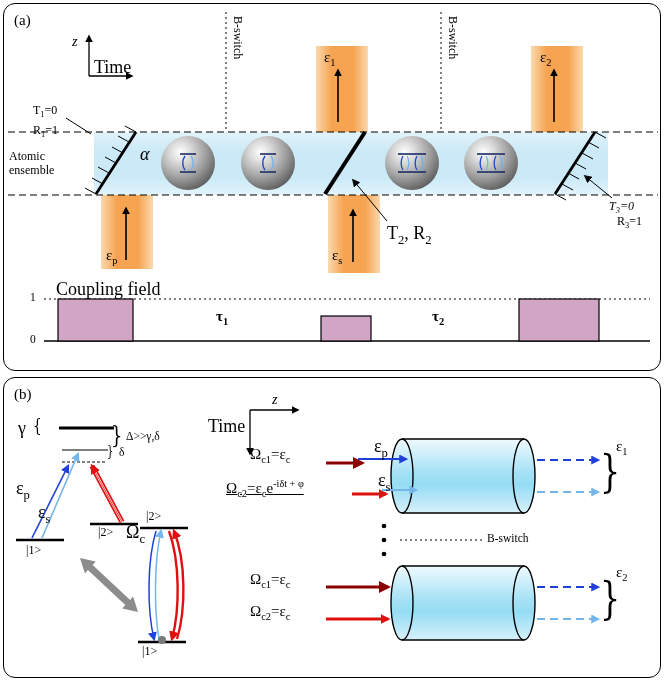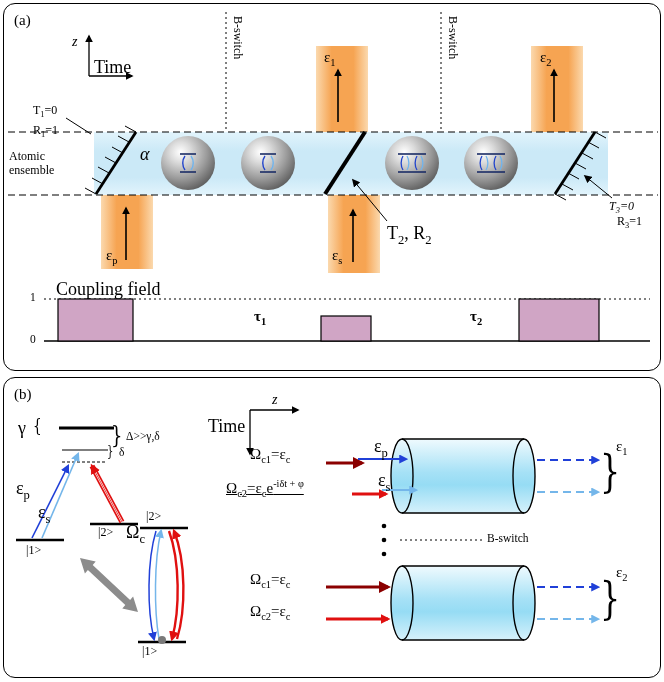--- a/index.html
+++ b/index.html
@@ -8,21 +8,21 @@
     width:664px; height:682px; position:relative; overflow:hidden;
     font-family:"Liberation Serif","DejaVu Serif",serif; color:#000;
   }
   #fig { position:relative; width:664px; height:682px; }
   .panel { position:absolute; border:1.6px solid #000; border-radius:12px; background:#fff; }
   #panel-a { left:3px; top:3px;   width:658px; height:368px; }
   #panel-b { left:3px; top:377px; width:658px; height:301px; }
   svg.overlay { position:absolute; left:0; top:0; z-index:3; pointer-events:none; }
   .lbl { position:absolute; white-space:nowrap; z-index:4; font-size:18px; line-height:1.15; }
   .f15 { font-size:15px; } .f12 { font-size:12px; } .f11 { font-size:11.5px; }
-  .bold { font-weight:700;margin-left:38px; } .it { font-style:italic; }
+  .bold { font-weight:700; } .it { font-style:italic; }
   sub { font-size:70%; } sup { font-size:68%; }
   .vtext { writing-mode:vertical-rl; font-size:12px; }
   .wrap { white-space:normal; }
   .brace { font-family:"DejaVu Serif",serif; line-height:1; transform:scaleX(0.72); transform-origin:left top; font-weight:400; }
   .band-blue {
     position:absolute; z-index:0;
     background: linear-gradient(to bottom, #E2F4FC, var(--ensemble-blue) 30%, var(--ensemble-blue) 72%, #E2F4FC);
   }
   .band-orange {
     position:absolute; z-index:1;

